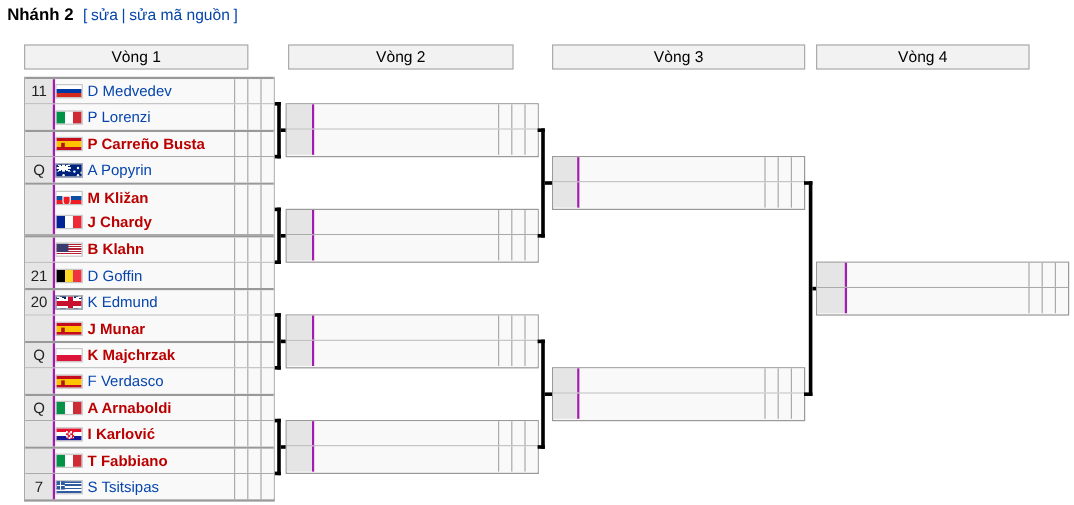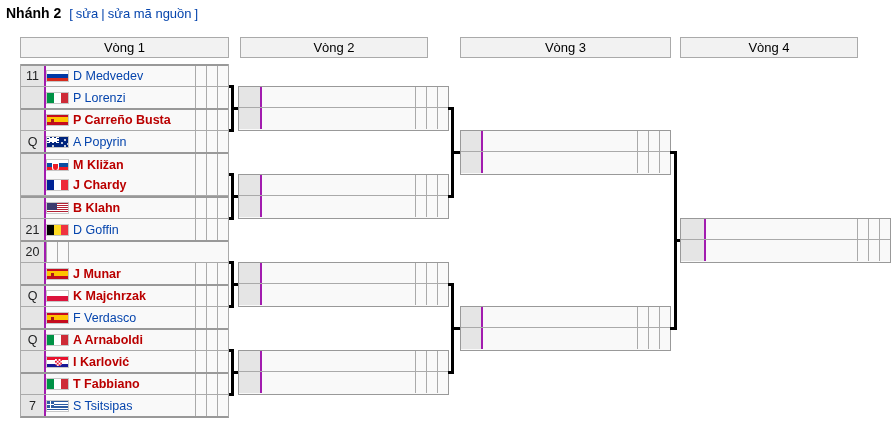--- a/index.html
+++ b/index.html
@@ -85,21 +85,21 @@
       box-shadow:0 6px 0 #fff,-3px 3px 0 #fff,3px 4px 0 #fff,-12px 6px 0 #fff;}
 </style>
 </head>
 <body>
 
 <div class="stage">
   <div class="heading">
     <span class="page-title">Nhánh 2</span><span class="editsection"><span class="brak">[</span><a class="elink">sửa</a><span class="brak">|</span><a class="elink">sửa mã nguồn</a><span class="brak">]</span></span>
   </div>
   <div id="headers">
-      <div class="hdr" style="left: 20px; width: 209px;">Vòng 1</div>
+      <div class="hdr" style="left: 20px; width: 187px;">Vòng 1</div>
       <div class="hdr" style="left: 240px; width: 188px;">Vòng 2</div>
       <div class="hdr" style="left: 460px; width: 211px;">Vòng 3</div>
       <div class="hdr" style="left: 680px; width: 178px;">Vòng 4</div>
     </div>
   <div id="bracket">
       <div class="r1">
         <div class="blk">
           <div class="prow first">
             <div class="seed">11</div>
             <div class="ncell">
@@ -183,20 +183,24 @@
               <a class="nm blue">D Goffin</a>
             </div>
             <div class="sc"></div>
             <div class="sc"></div>
             <div class="sc"></div>
           </div>
         </div>
         <div class="blk">
           <div class="prow first">
             <div class="seed">20</div>
+            <div class="ncell">
+              <span class="flag flag-gb" title="United Kingdom"></span>
+              <a class="nm blue">K Edmund</a>
+            </div>
             <div class="sc"></div>
             <div class="sc"></div>
             <div class="sc"></div>
           </div>
           <div class="prow">
             <div class="seed"></div>
             <div class="ncell">
               <span class="flag flag-es" title="Spain"></span>
               <a class="nm red">J Munar</a>
             </div>

